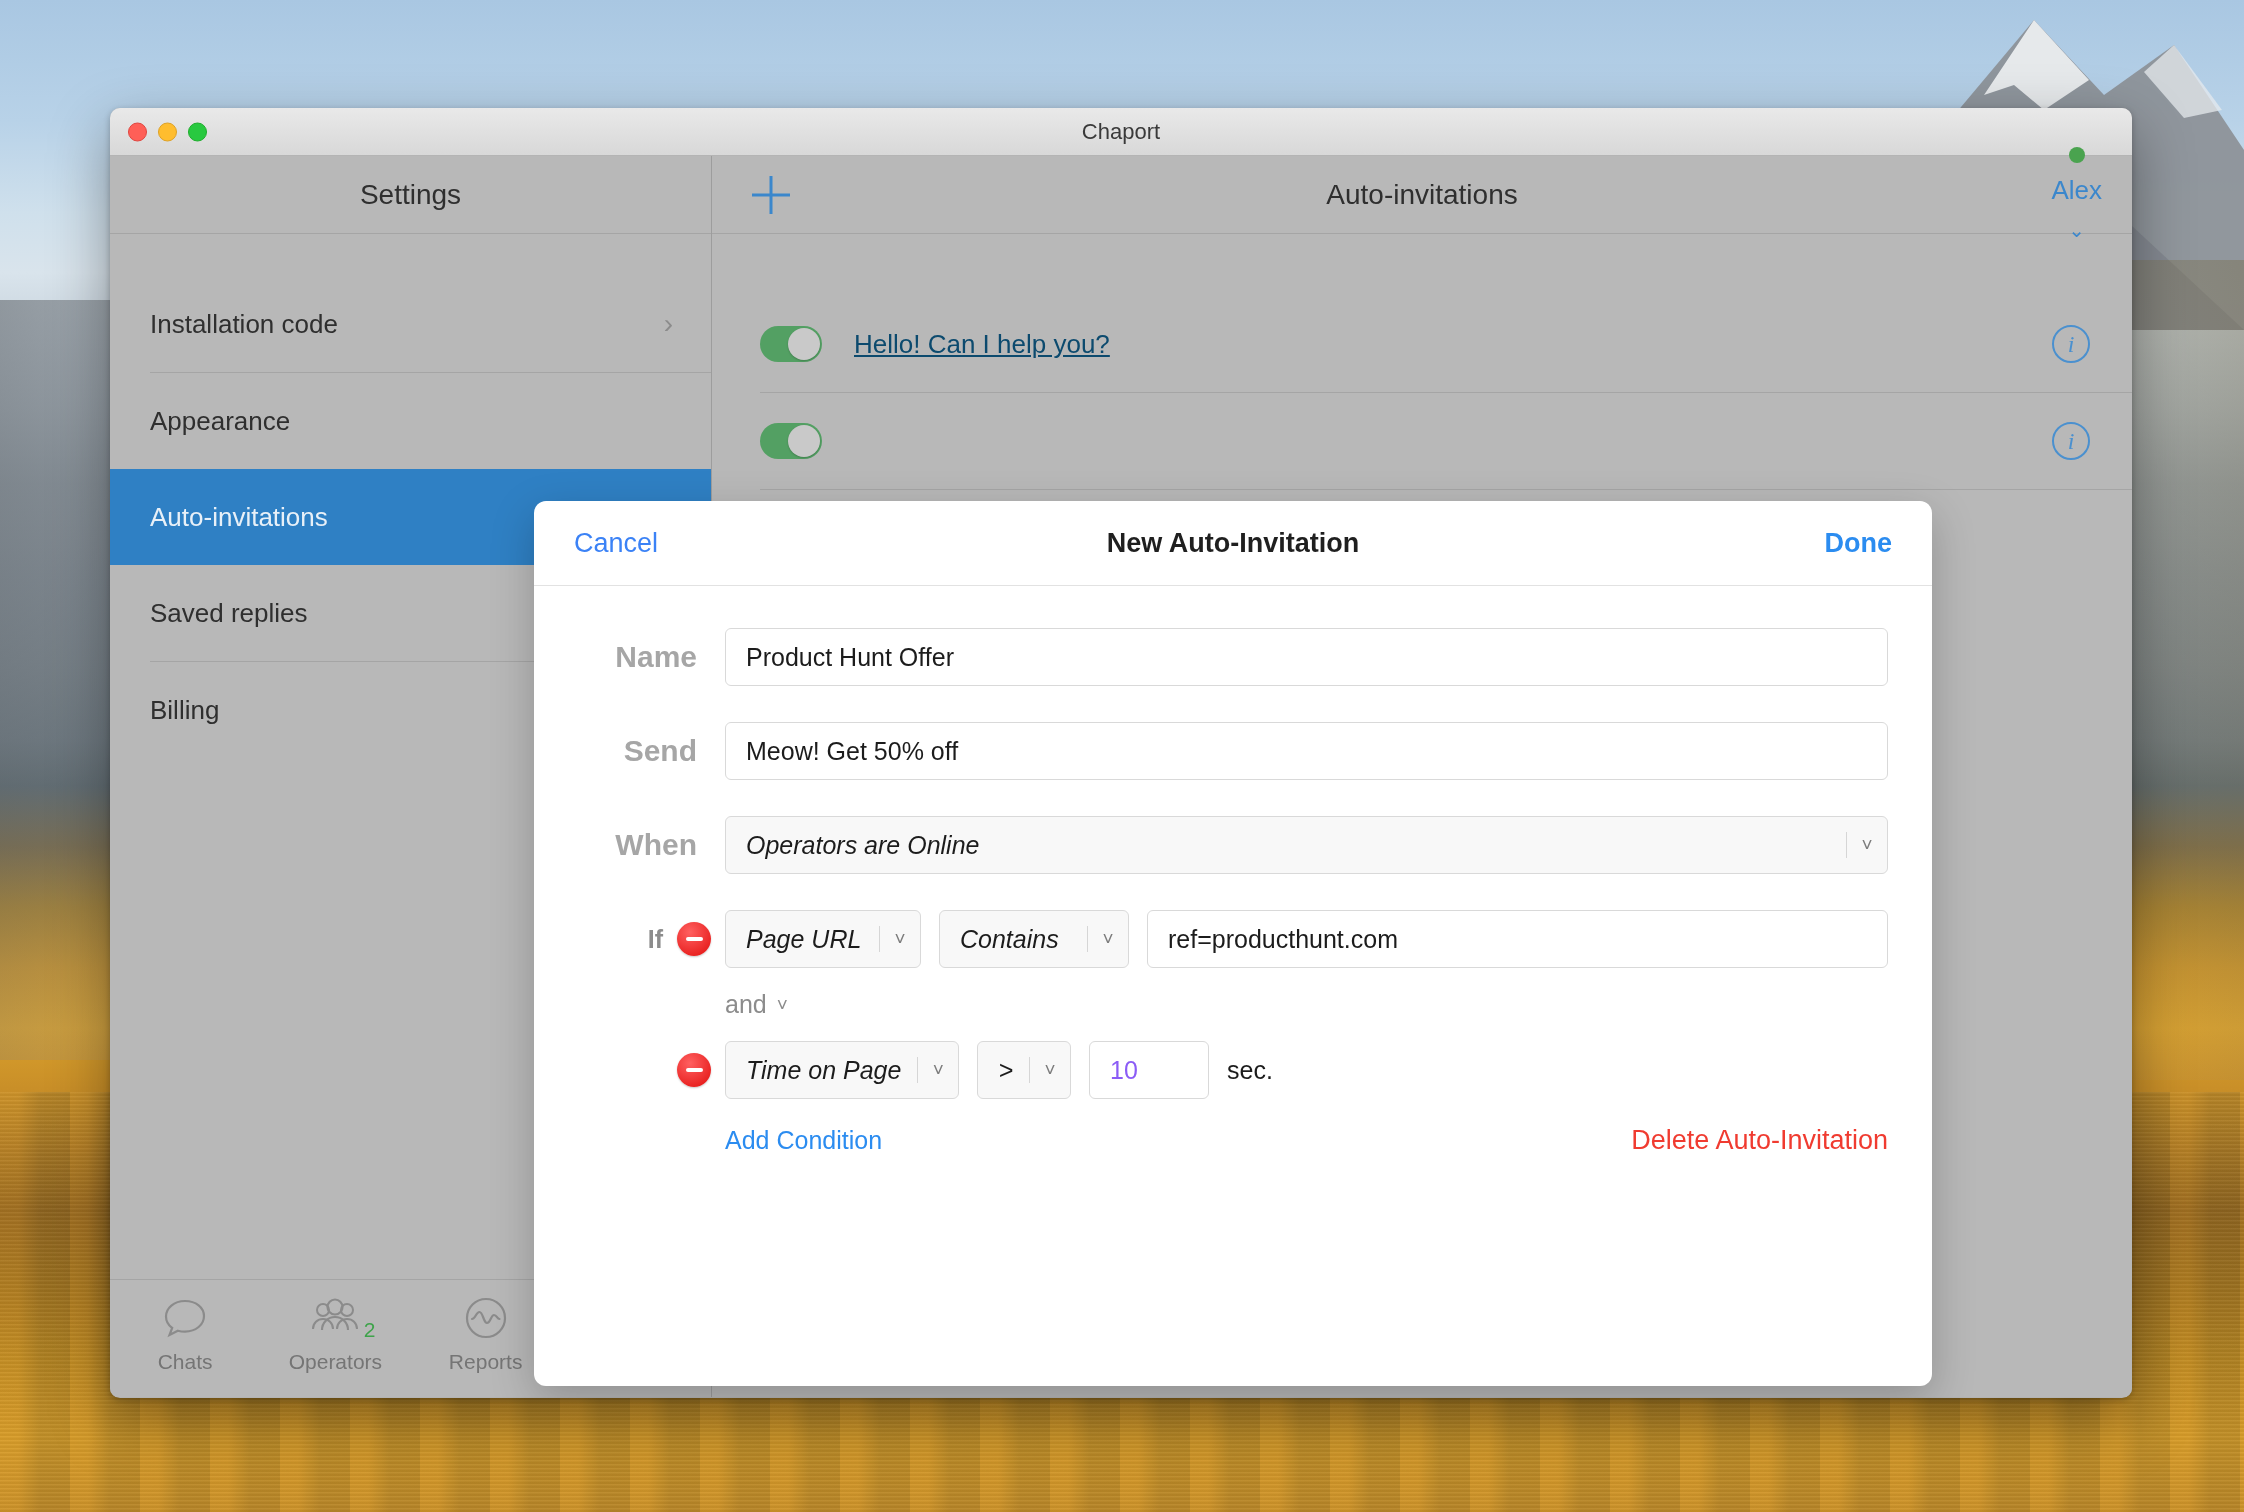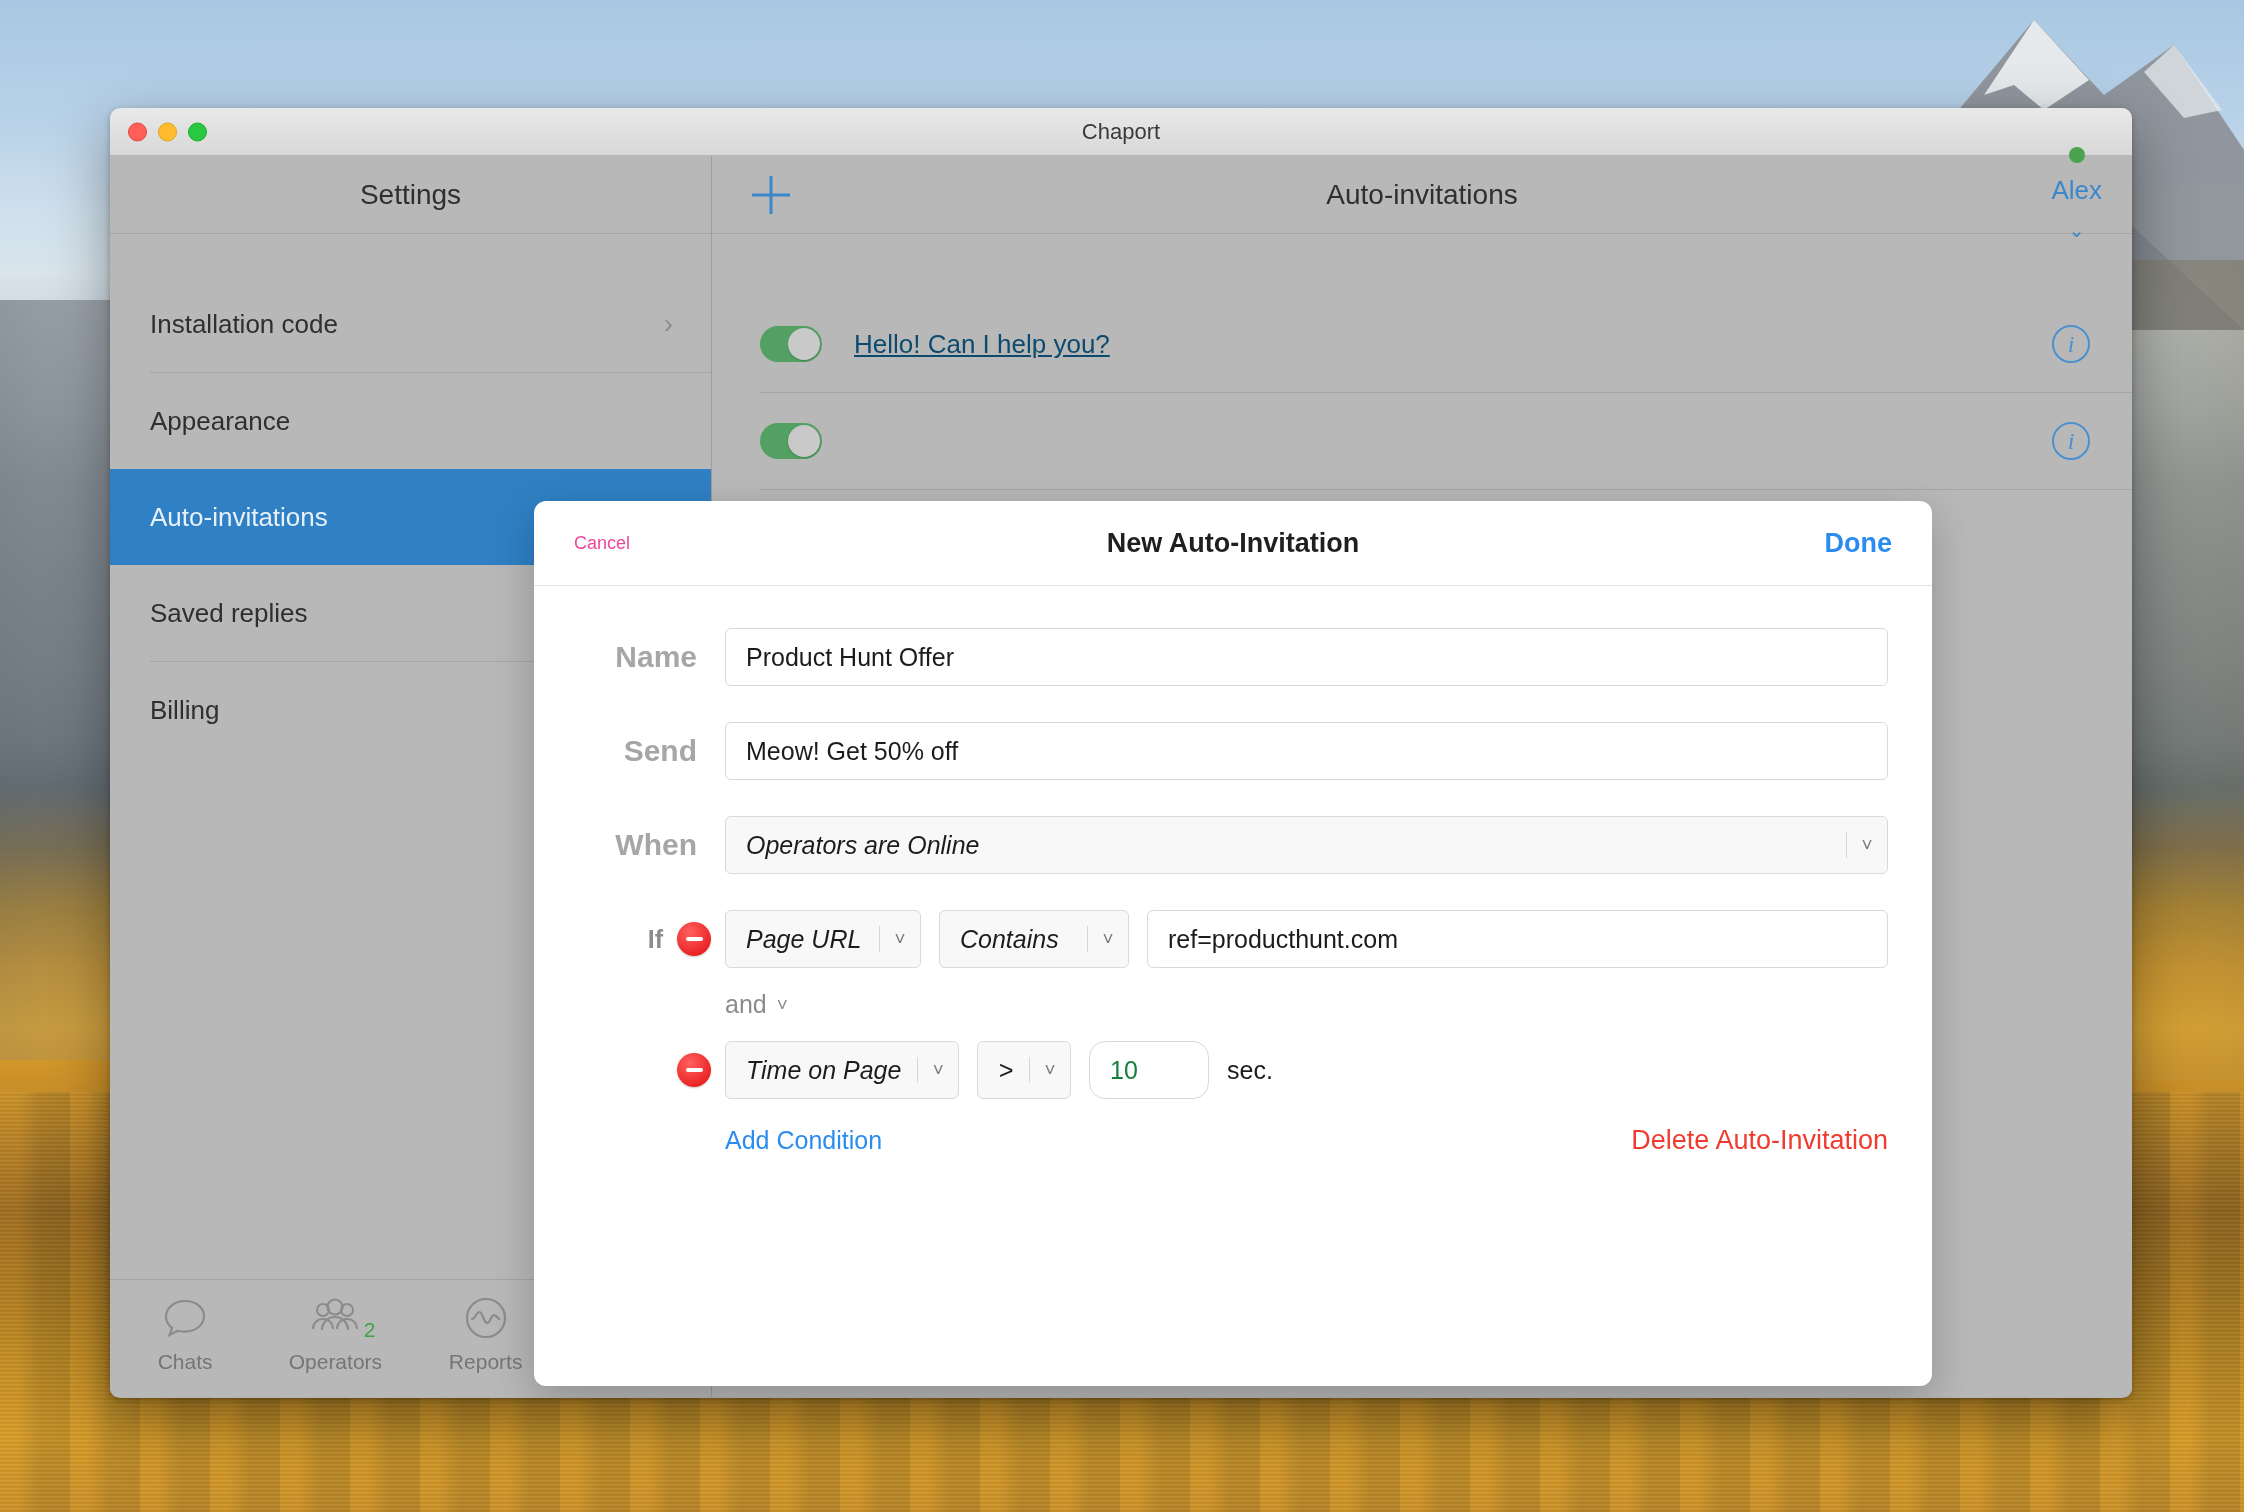--- a/index.html
+++ b/index.html
@@ -324,21 +324,21 @@
     overflow: hidden;
   }
   #modal-header {
     height: 85px;
     border-bottom: 1px solid #e2e2e2;
     display: flex;
     align-items: center;
     padding: 0 40px;
     position: relative;
   }
-  #modal-cancel { font-size: 18px; color: #ec4899; }
+  #modal-cancel { font-size: 27px; color: #3b82f6; }
   #modal-title {
     position: absolute;
     left: 0; right: 0;
     text-align: center;
     font-size: 27px;
     font-weight: bold;
     color: #1f1f1f;
     pointer-events: none;
   }
   #modal-done {
@@ -457,27 +457,27 @@
     padding: 0 20px;
     font-size: 25px;
     color: #1c1c1c;
   }
   #cond2-field { min-width: 230px; }
   #cond2-op    { min-width: 88px; }
   #cond2-value {
     width: 120px;
     height: 58px;
     border: 1px solid #d9d9d9;
-    border-radius: 16px;
+    border-radius: 6px;
     background: #fff;
     display: flex;
     align-items: center;
     padding: 0 20px;
     font-size: 25px;
-    color: #15803d;
+    color: #8b5cf6;
     margin-right: 18px;
   }
   #cond2-unit { font-size: 25px; color: #1c1c1c; }
 
   .and-row {
     display: flex;
     align-items: center;
     margin-bottom: 22px;
   }
   .and-row .spacer { width: 147px; flex: 0 0 auto; }

